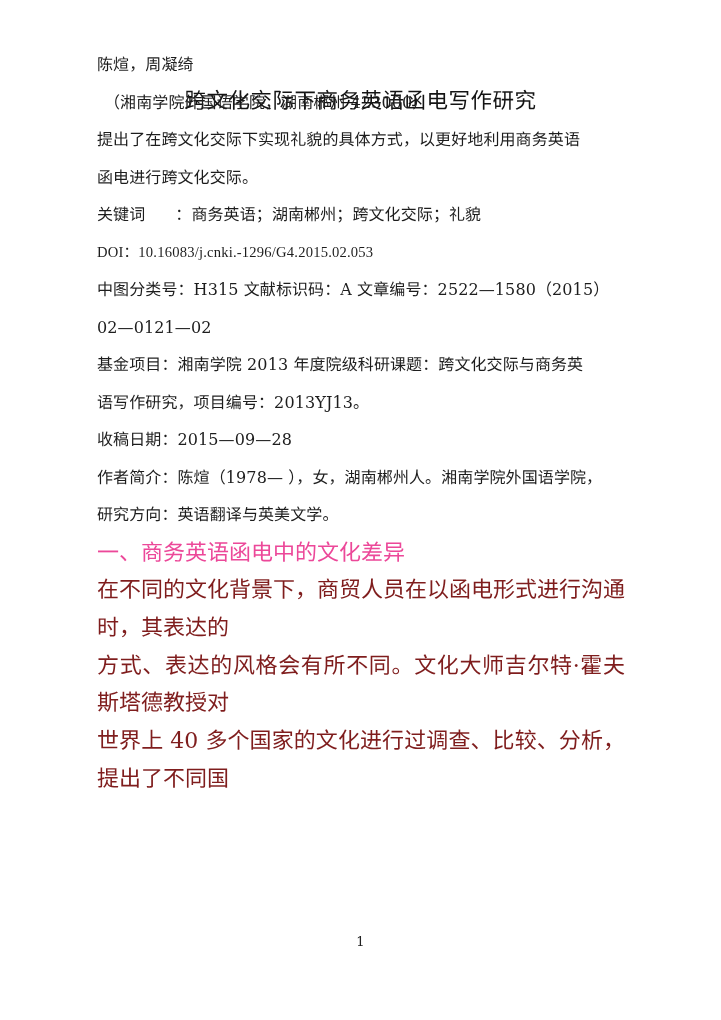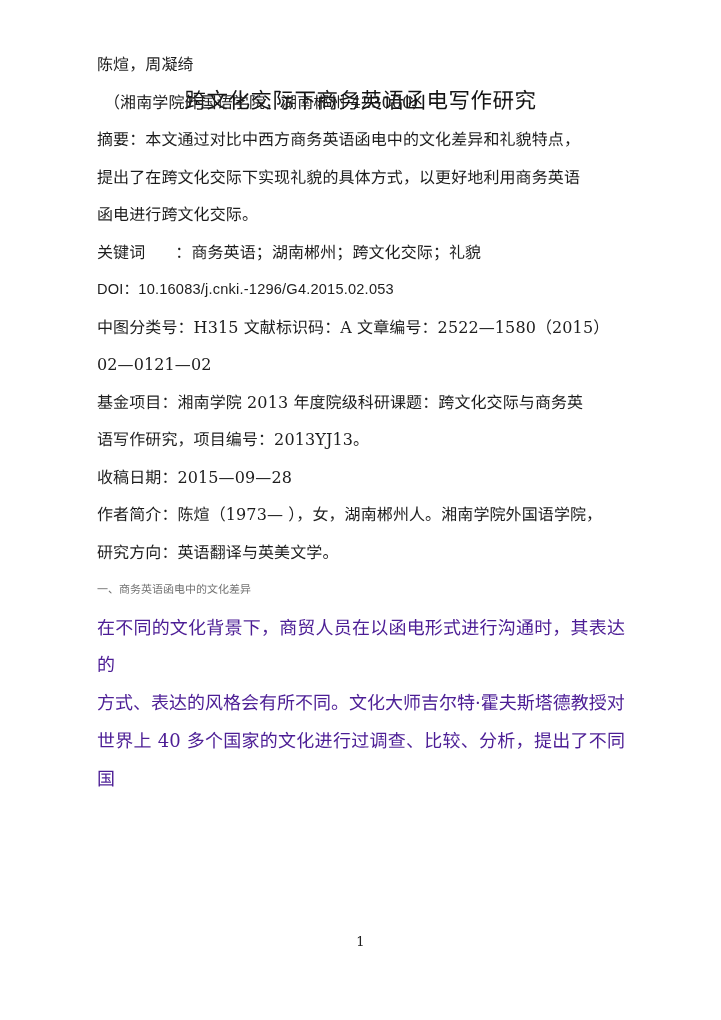--- a/index.html
+++ b/index.html
@@ -44,33 +44,33 @@
     line-height: 37.5px;
     white-space: pre-wrap;
     word-break: break-all;
     color: #1d1d1d;
     letter-spacing: 0.1px;
   }
   .line.indent-1 {
     text-indent: 7px;
   }
   .line.mono {
-    font-family: Liberation Sans, sans-serif;
+    font-family: Liberation Serif, serif;
     font-size: 14.6px;
     letter-spacing: 0.2px;
   }
   .section-heading {
-    font-size: 11px;
+    font-size: 22px;
     line-height: 37.5px;
-    color: #737373;
+    color: #ec4899;
   }
   .para {
-    font-size: 18px;
+    font-size: 22px;
     line-height: 37.8px;
-    color: #4c1d95;
+    color: #7f1d1d;
     text-align: justify;
     text-justify: inter-character;
     word-break: break-all;
   }
   .para .nowrapline {
     display: block;
     white-space: pre-wrap;
   }
   .page-number {
     position: absolute;
@@ -95,37 +95,36 @@
   <h1 class="title">跨文化交际下商务英语函电写作研究</h1>
 
   <div class="doc-body">
 
     <div class="meta-block">
 
       <div class="line">陈煊，周凝绮</div>
 
       <div class="line indent-1">（湘南学院外国语学院，湖南郴州 423000）</div>
 
-      <div class="line">摘要：本文通过对比中西方商务英语函电中的文化差异和礼貌特点，</div>
       <div class="line">提出了在跨文化交际下实现礼貌的具体方式，以更好地利用商务英语</div>
       <div class="line">函电进行跨文化交际。</div>
 
       <div class="line"><span>关键词</span><span class="gap-kw"></span><span>：</span><span>商务英语；湖南郴州；跨文化交际；礼貌</span></div>
 
       <div class="line mono">DOI：10.16083/j.cnki.-1296/G4.2015.02.053</div>
 
       <div class="line">中图分类号：H315 文献标识码：A 文章编号：2522—1580（2015）</div>
       <div class="line">02—0121—02</div>
 
       <div class="line">基金项目：湘南学院 2013 年度院级科研课题：跨文化交际与商务英</div>
       <div class="line">语写作研究，项目编号：2013YJ13。</div>
 
       <div class="line">收稿日期：2015—09—28</div>
 
-      <div class="line">作者简介：陈煊（1973— ），女，湖南郴州人。湘南学院外国语学院，</div>
+      <div class="line">作者简介：陈煊（1978— ），女，湖南郴州人。湘南学院外国语学院，</div>
 
       <div class="line">研究方向：英语翻译与英美文学。</div>
     </div>
 
     <div class="section-heading">一、商务英语函电中的文化差异</div>
 
     <div class="para">
       <span class="nowrapline">在不同的文化背景下，商贸人员在以函电形式进行沟通时，其表达的</span>
       <span class="nowrapline">方式、表达的风格会有所不同。文化大师吉尔特·霍夫斯塔德教授对</span>
       <span class="nowrapline">世界上 40 多个国家的文化进行过调查、比较、分析，提出了不同国</span>

